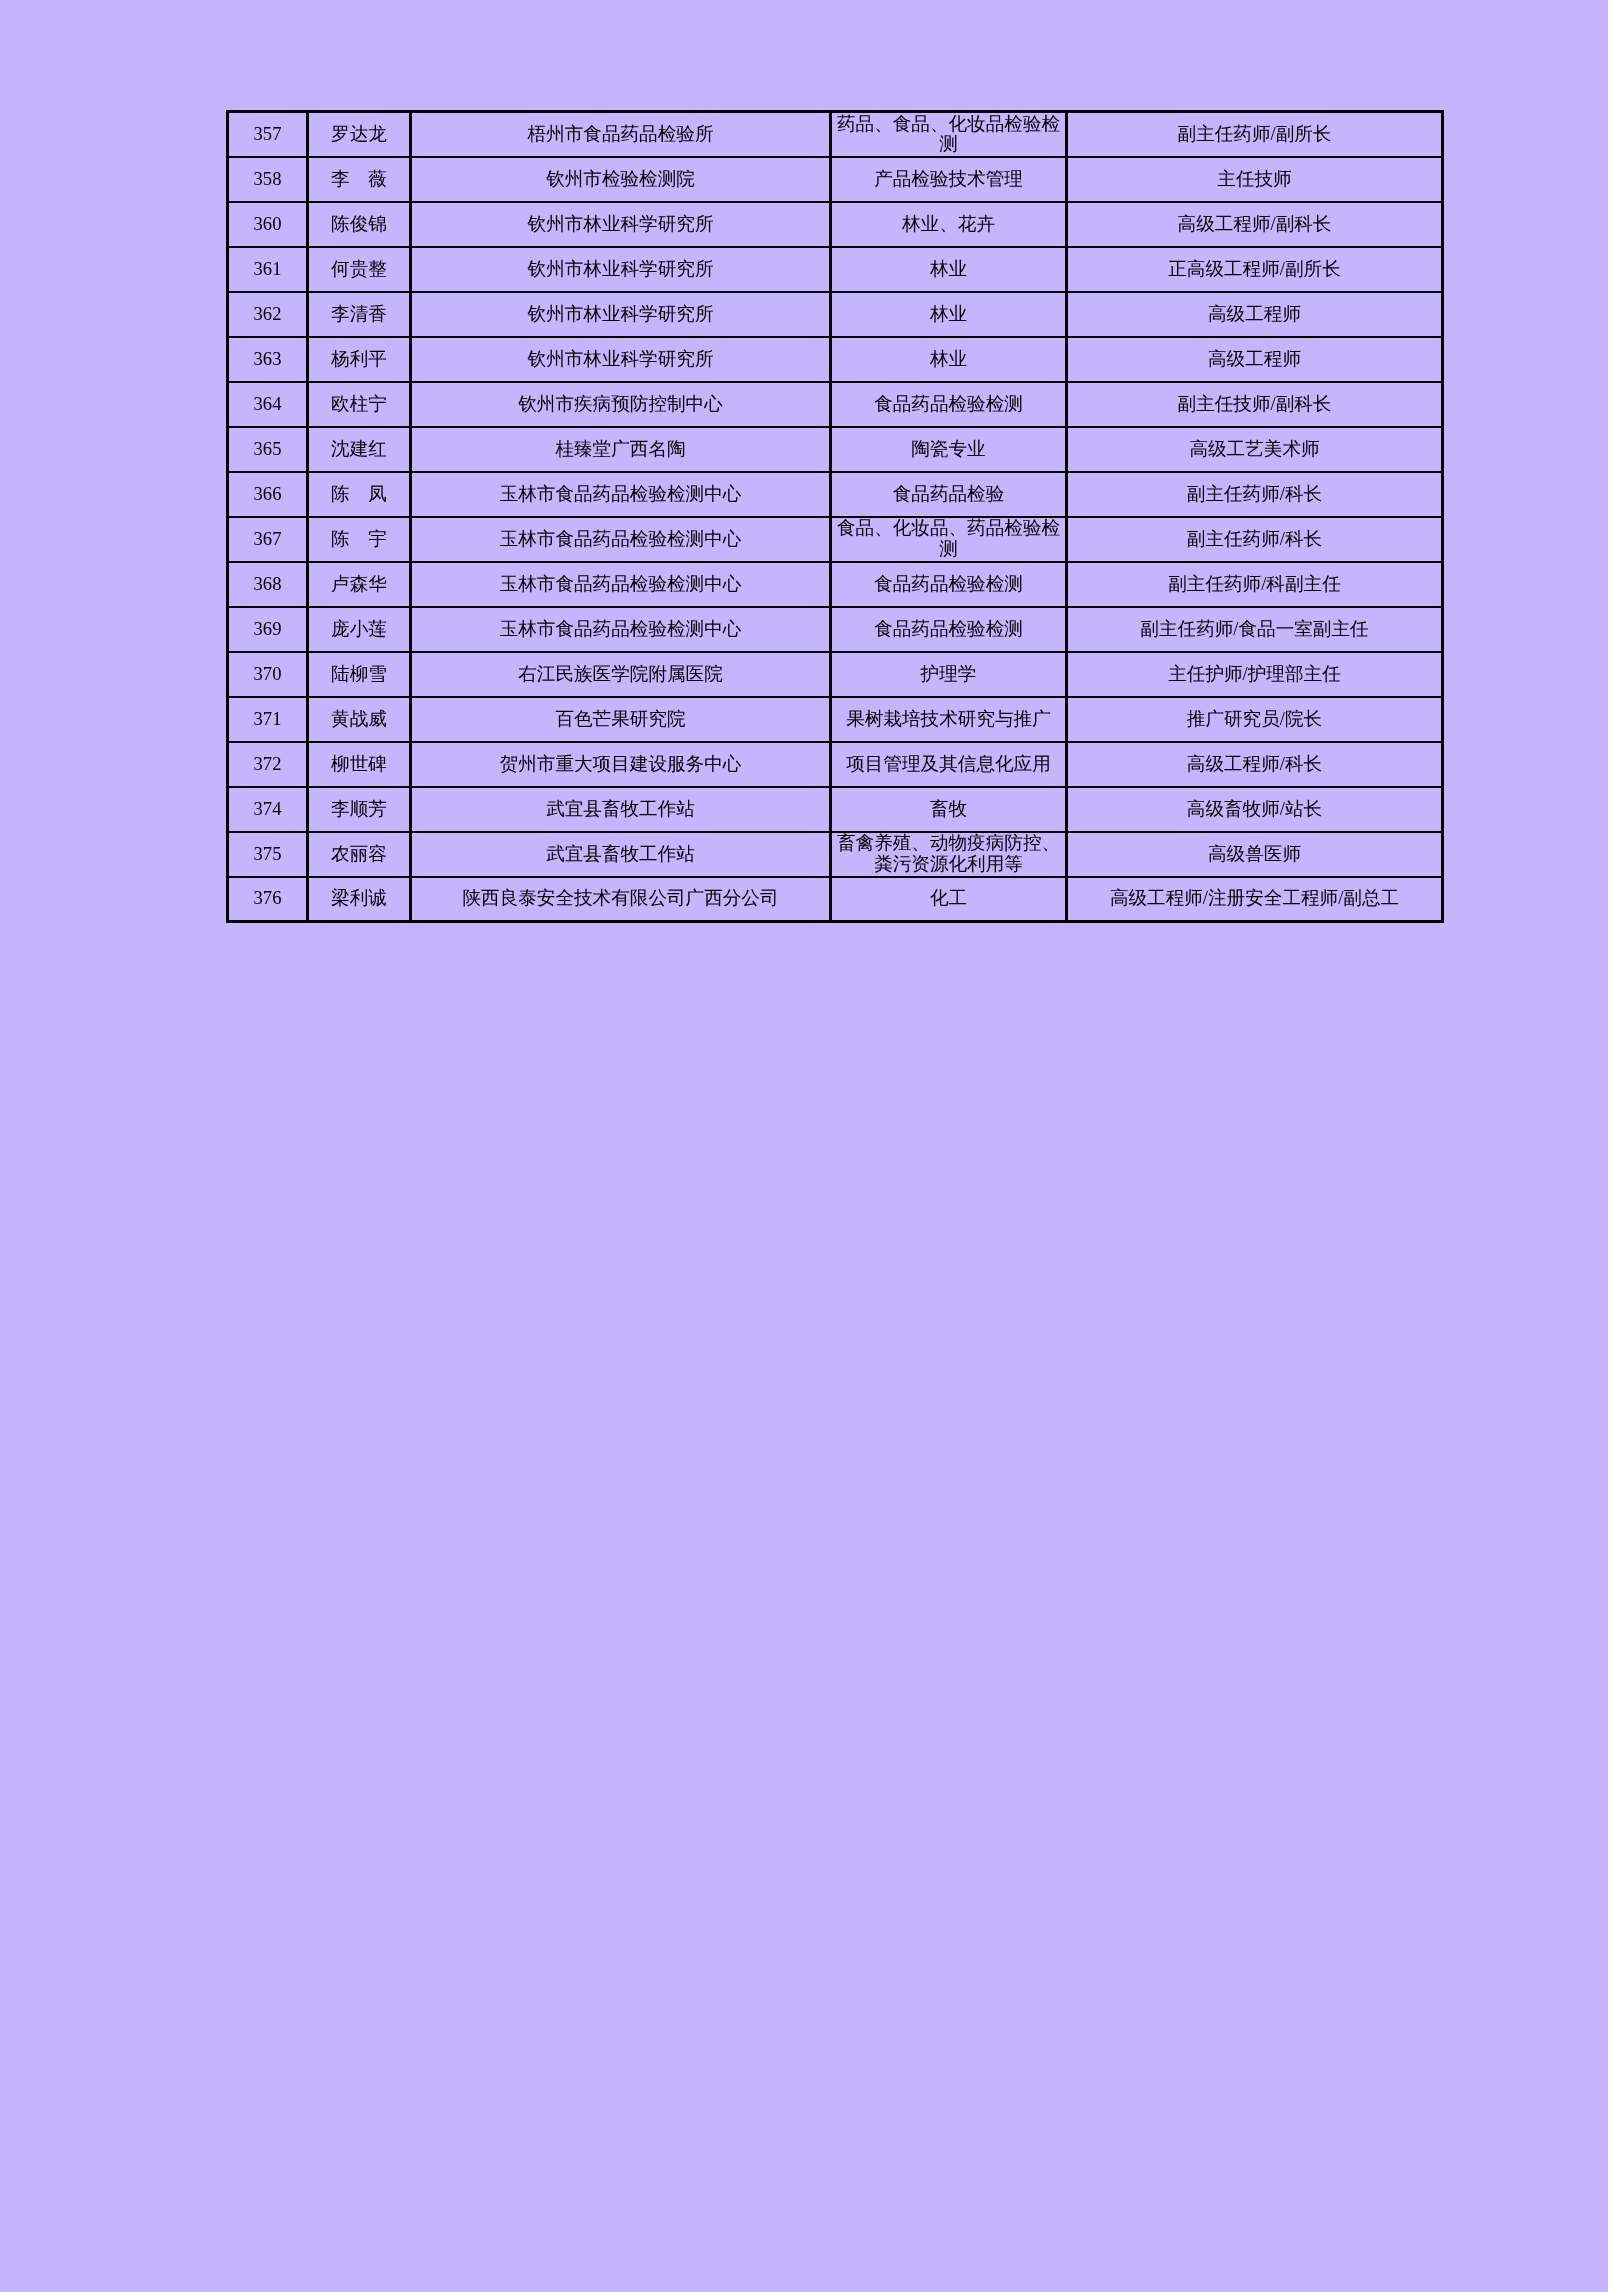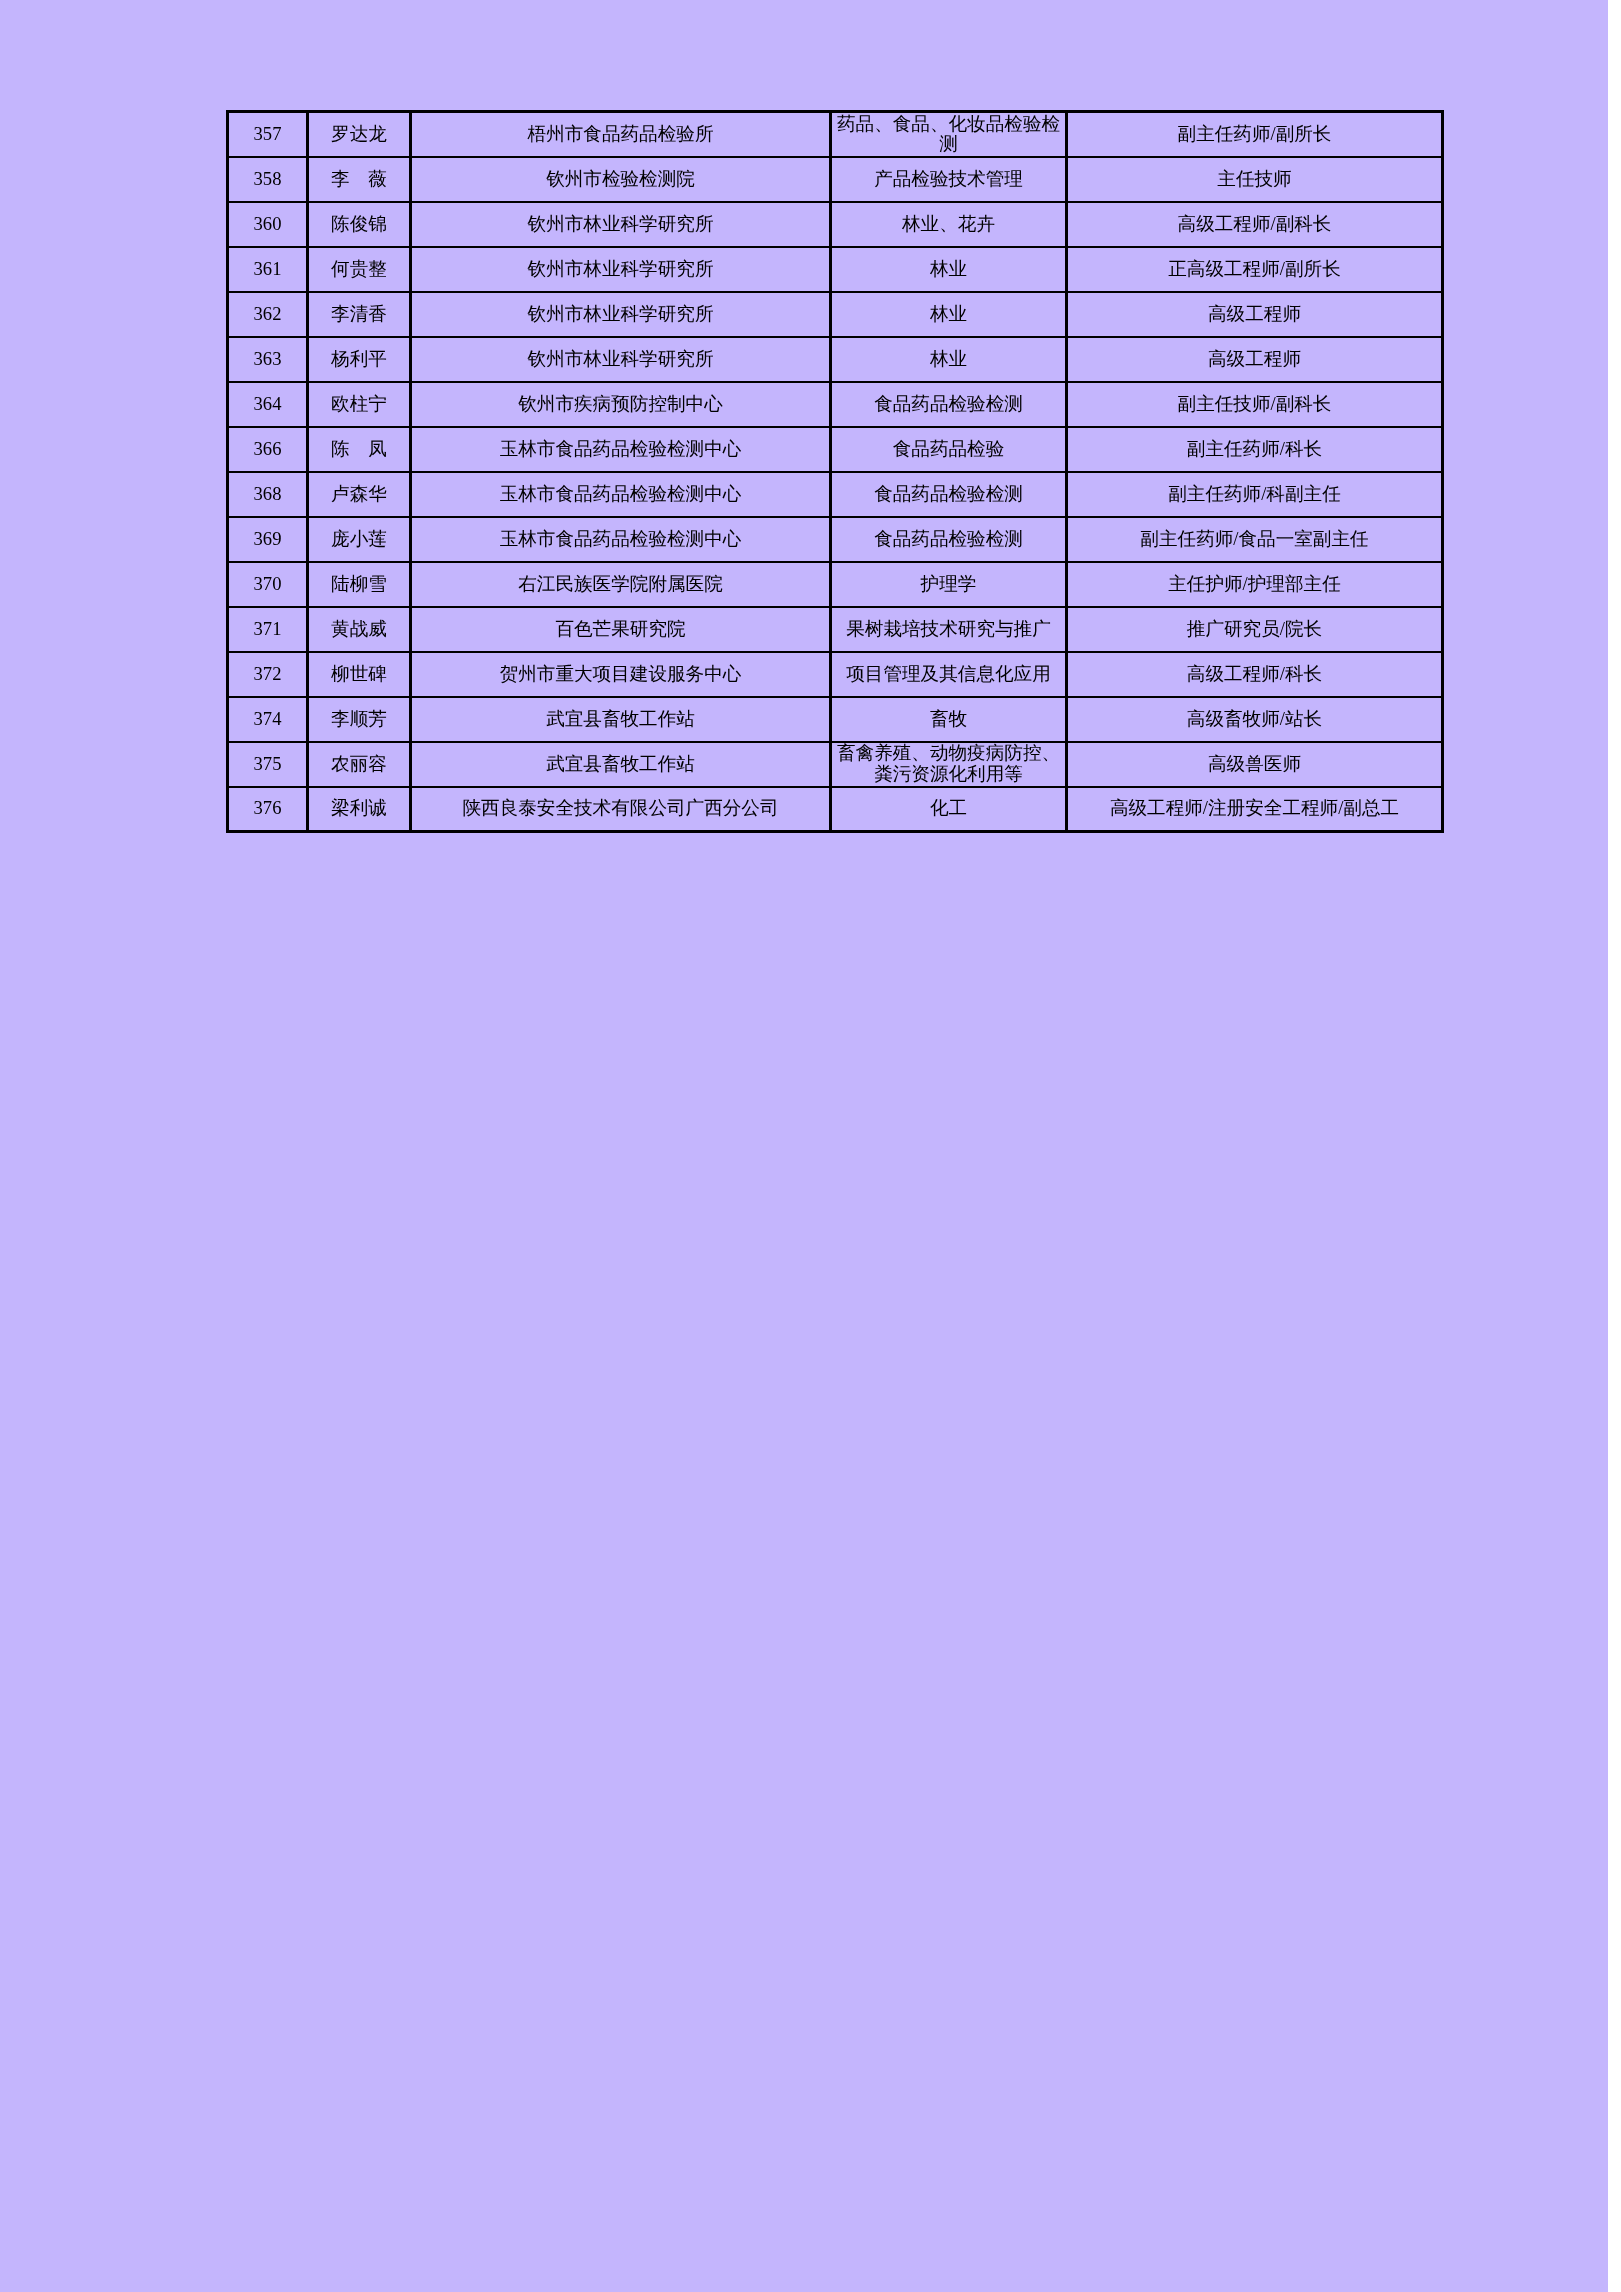--- a/index.html
+++ b/index.html
@@ -119,24 +119,38 @@
         <td class="cell-title">高级工程师</td>
       </tr>
         <tr class="">
         <td class="cell-index">364</td>
         <td class="cell-name">欧柱宁</td>
         <td class="cell-organization">钦州市疾病预防控制中心</td>
         <td class="cell-specialty">食品药品检验检测</td>
         <td class="cell-title">副主任技师/副科长</td>
       </tr>
         <tr class="">
+        <td class="cell-index">365</td>
+        <td class="cell-name">沈建红</td>
+        <td class="cell-organization">桂臻堂广西名陶</td>
+        <td class="cell-specialty">陶瓷专业</td>
+        <td class="cell-title">高级工艺美术师</td>
+      </tr>
+        <tr class="">
         <td class="cell-index">366</td>
         <td class="cell-name">陈　凤</td>
         <td class="cell-organization">玉林市食品药品检验检测中心</td>
         <td class="cell-specialty">食品药品检验</td>
+        <td class="cell-title">副主任药师/科长</td>
+      </tr>
+        <tr class="">
+        <td class="cell-index">367</td>
+        <td class="cell-name">陈　宇</td>
+        <td class="cell-organization">玉林市食品药品检验检测中心</td>
+        <td class="cell-specialty">食品、化妆品、药品检验检测</td>
         <td class="cell-title">副主任药师/科长</td>
       </tr>
         <tr class="">
         <td class="cell-index">368</td>
         <td class="cell-name">卢森华</td>
         <td class="cell-organization">玉林市食品药品检验检测中心</td>
         <td class="cell-specialty">食品药品检验检测</td>
         <td class="cell-title">副主任药师/科副主任</td>
       </tr>
         <tr class="">

